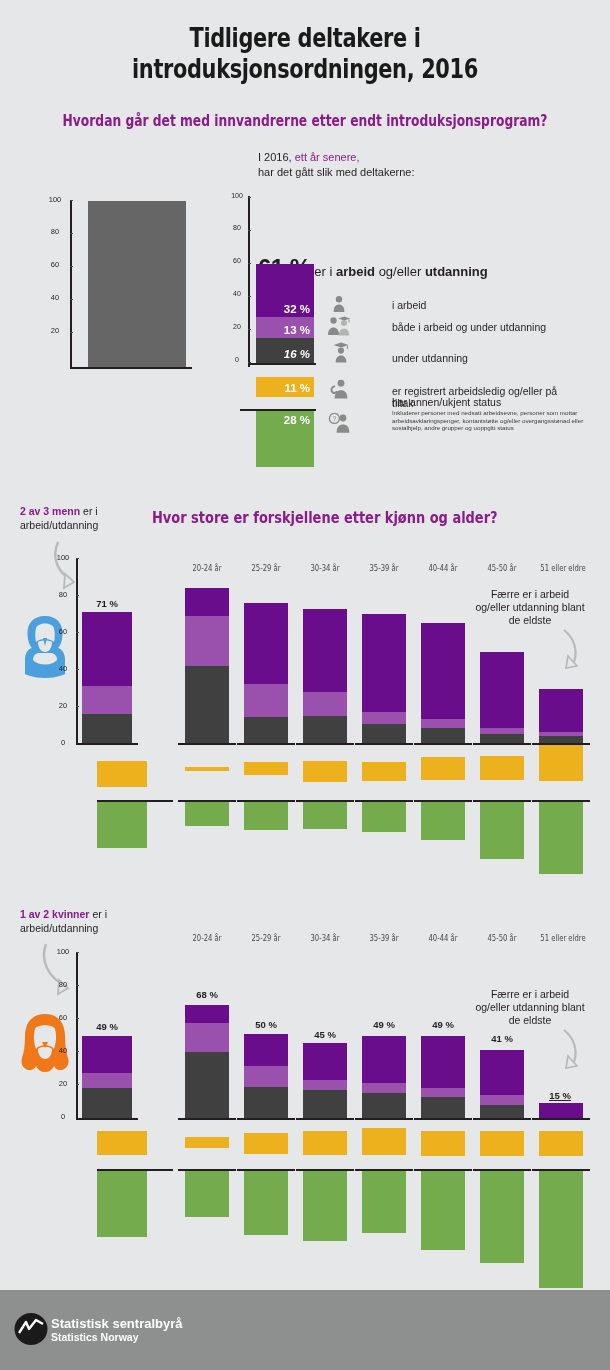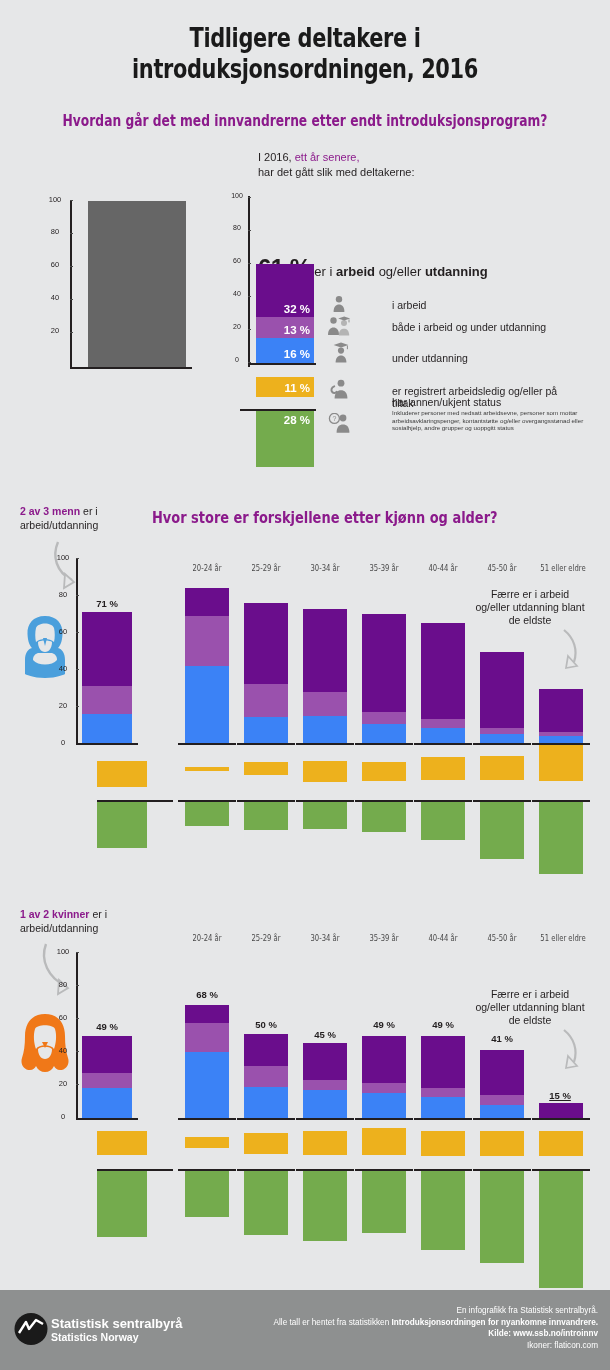--- a/index.html
+++ b/index.html
@@ -56,21 +56,21 @@
   }
   .tick { position: absolute; height: 1.2px; width: 3px; background: #4a4a4a; }
   .baseline { position: absolute; height: 2.2px; background: #231f20; }
   .sep-line { position: absolute; height: 2.2px; background: #231f20; }
 
   
   .bar { position: absolute; }
   .seg { position: absolute; width: 100%; }
   .c-dark   { background: #6a0d8c; }
   .c-med    { background: #9a51ad; }
-  .c-light  { background: #3b82f6; }
+  .c-light  { background: #404040; font-style: italic; }
   .c-yellow { background: #edb11d; }
   .c-green  { background: #74ab4d; }
   .c-grey   { background: #666666; }
 
   .bar-label {
     position: absolute; font-size: 9.5px; font-weight: bold;
     text-align: center; color: #231f20;
   }
   .seg-label {
     position: absolute; right: 4px; color: #ffffff;
@@ -538,21 +538,15 @@
         <svg width="34" height="34" viewBox="0 0 34 34">
           <ellipse cx="17" cy="17" rx="16.5" ry="16" fill="#1a1a1a"></ellipse>
           <path d="M5 21 L12 10 L15 17 L22 8 L29 12" stroke="#ffffff" stroke-width="2.4" fill="none" stroke-linejoin="round"></path>
         </svg>
       </span>
       <span class="logo-text">
         <span class="l1" style="display:block;">Statistisk sentralbyrå</span>
         <span class="l2" style="display:block;">Statistics Norway</span>
       </span>
     </div>
-    <div class="footer-credits">
-      <div>En infografikk fra Statistisk sentralbyrå.</div>
-      <div><span>Alle tall er hentet fra statistikken </span><b>Introduksjonsordningen for nyankomne innvandrere.</b></div>
-      <div style="font-weight:bold;">Kilde: www.ssb.no/introinnv</div>
-      <div>Ikoner: flaticon.com</div>
-    </div>
   </div>
 
 </div>
 
 </body></html>

